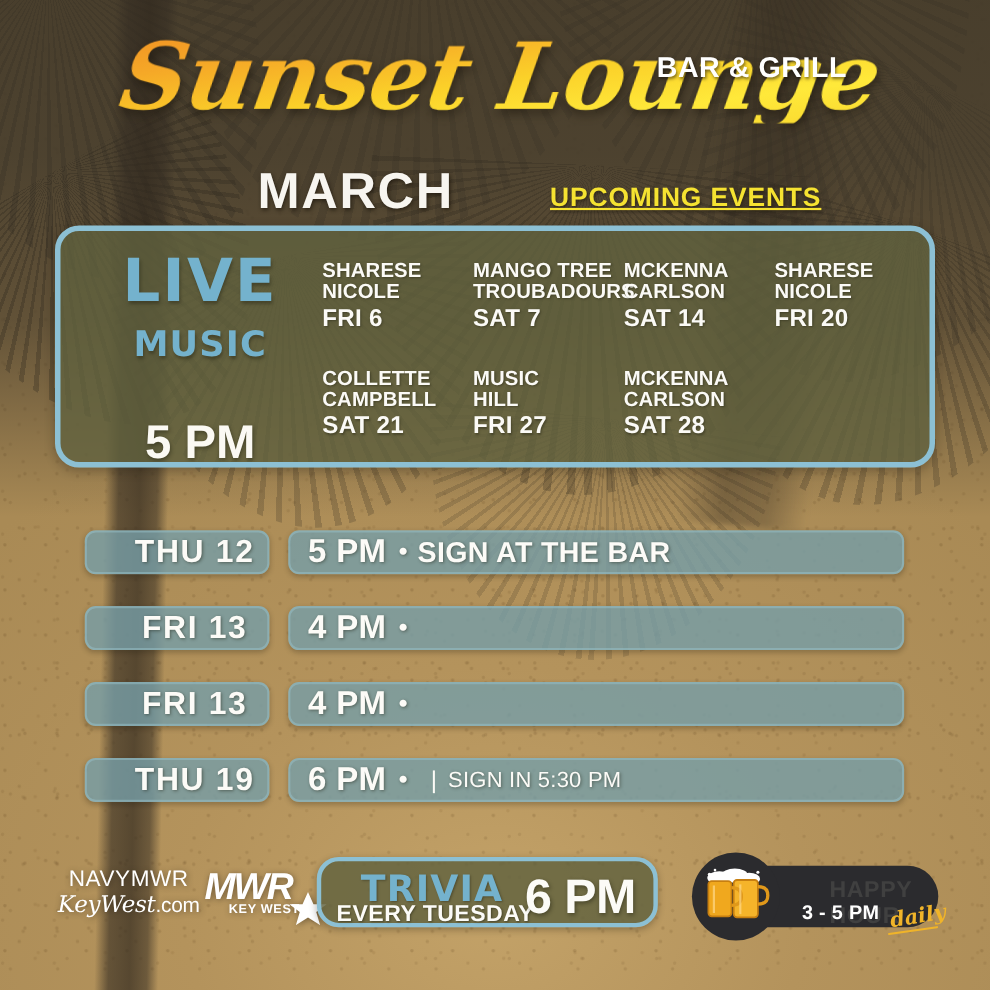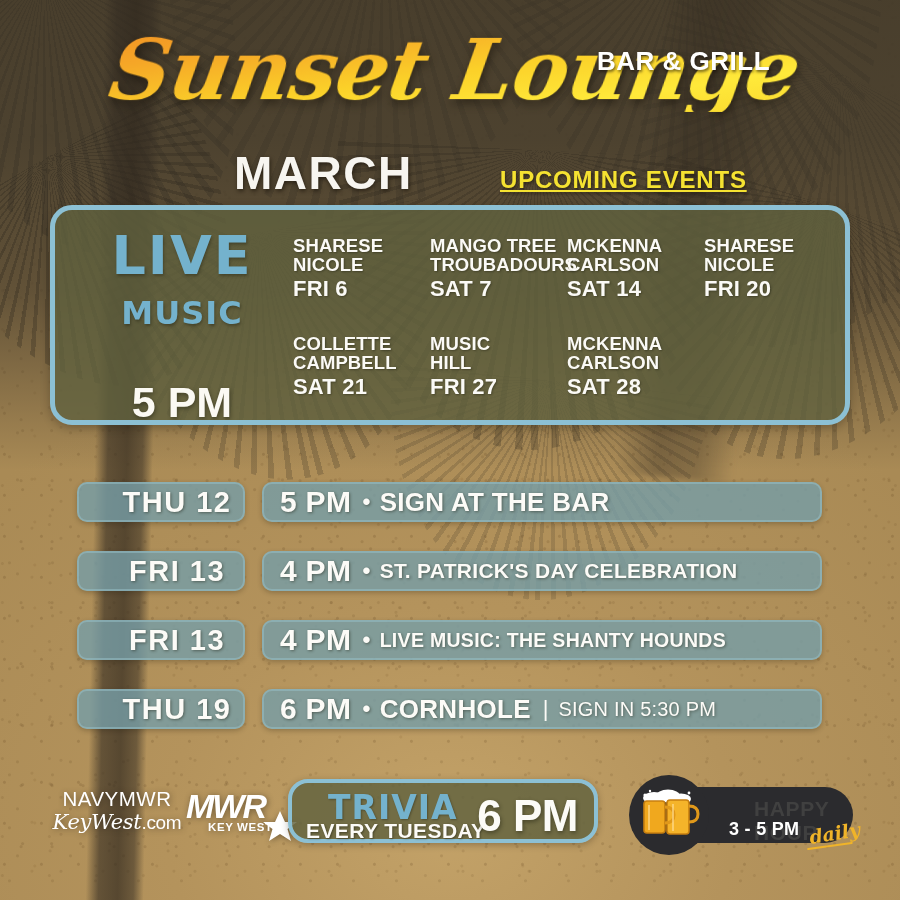--- a/index.html
+++ b/index.html
@@ -408,43 +408,40 @@
         </div>
       </div>
 
       <div class="ev-row">
         <div class="daypill">
           <span>FRI  13</span>
         </div>
         <div class="evbar">
           <span class="ev-time">4 PM</span>
           <span class="ev-dot">•</span>
-          <span class="ev-title s2">ST. PATRICK'S DAY CELEBRATION</span>
         </div>
       </div>
 
       <div class="ev-row">
         <div class="daypill">
           <span>FRI  13</span>
         </div>
         <div class="evbar">
           <span class="ev-time">4 PM</span>
           <span class="ev-dot">•</span>
-          <span class="ev-title s3">LIVE MUSIC: THE SHANTY HOUNDS</span>
         </div>
       </div>
 
       <div class="ev-row">
         <div class="daypill">
           <span>THU  19</span>
         </div>
         <div class="evbar">
           <span class="ev-time">6 PM</span>
           <span class="ev-dot">•</span>
-          <span class="ev-title s4">CORNHOLE</span>
           <span class="ev-sep">|</span>
           <span class="ev-note">SIGN IN 5:30 PM</span>
         </div>
       </div>
 
     </div>
 
     <div class="footer">
 
       <div class="navymwr">

